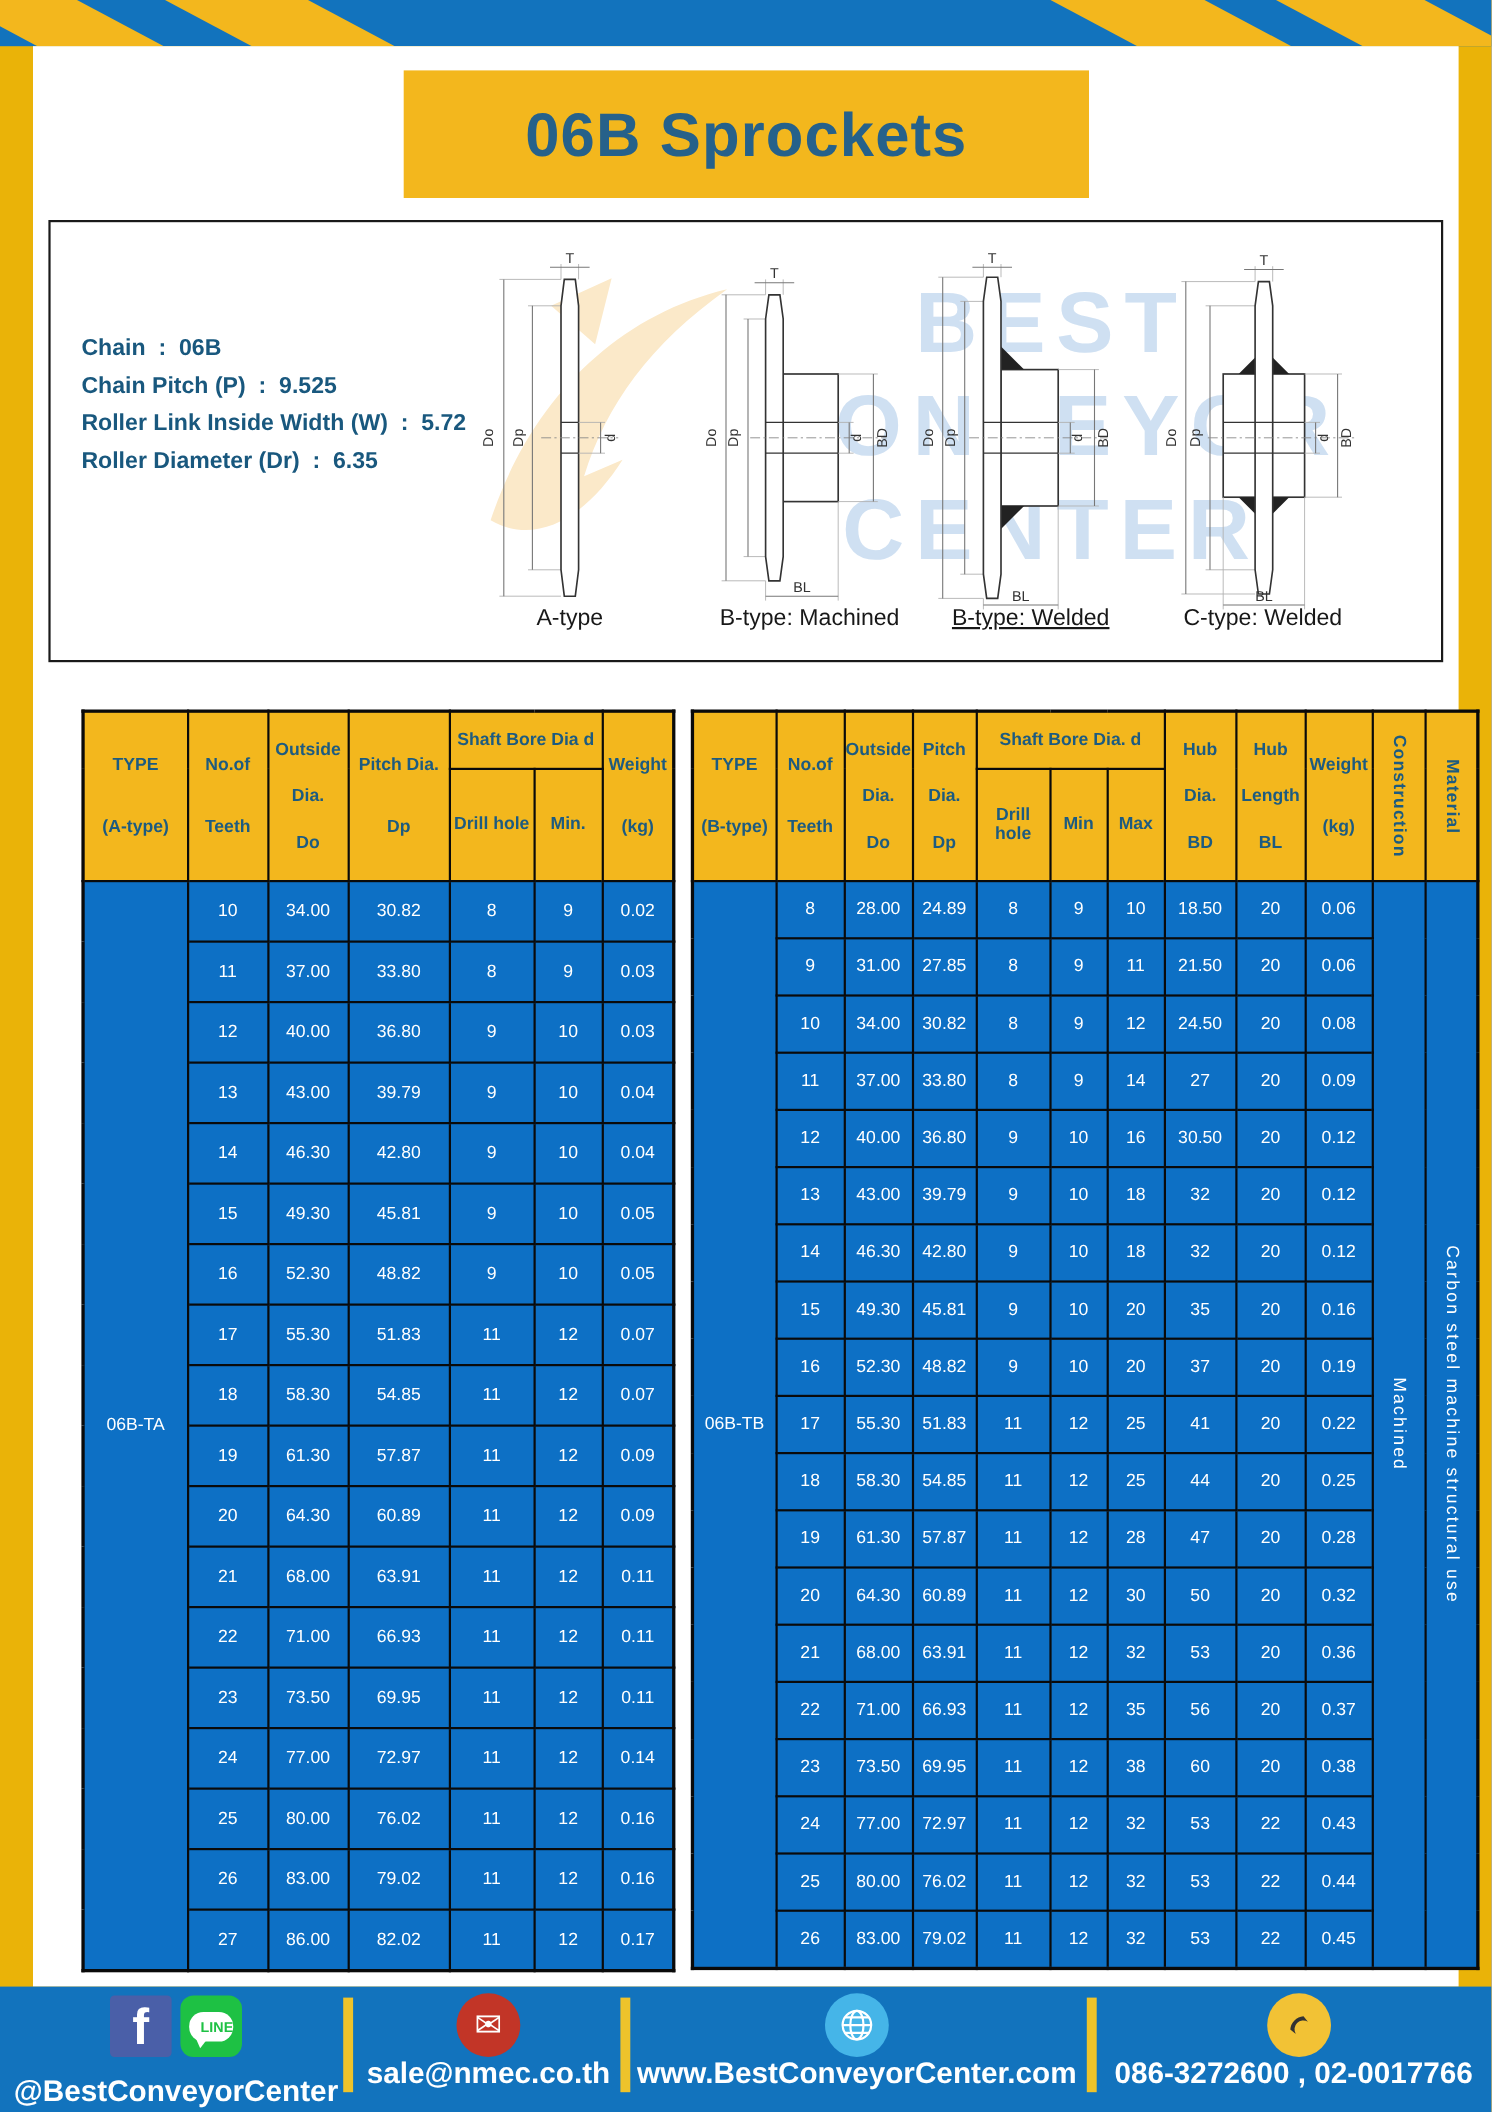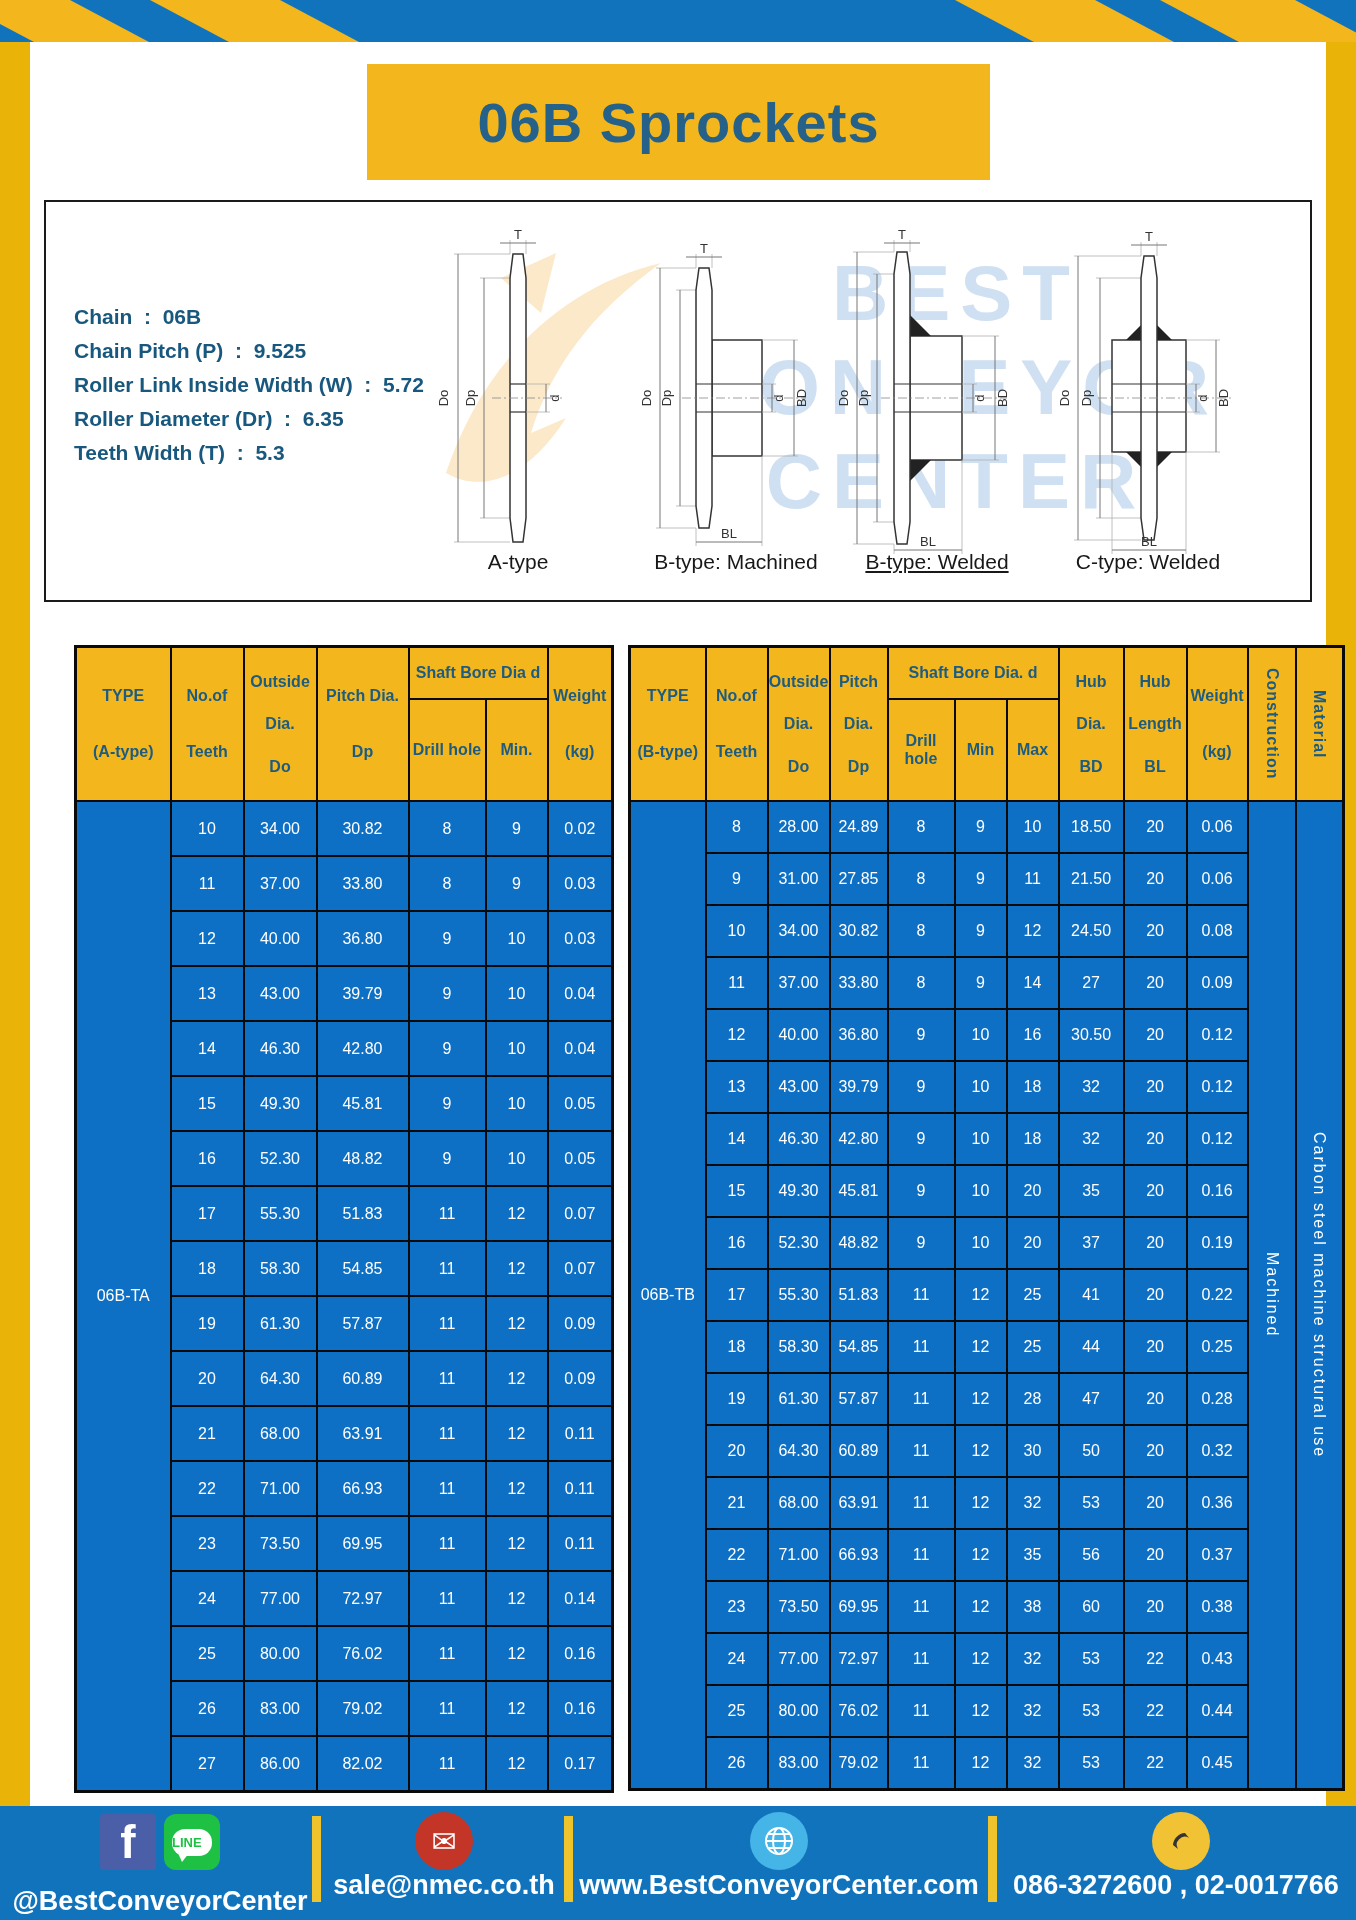--- a/index.html
+++ b/index.html
@@ -48,21 +48,21 @@
   #tableB thead tr:last-child th{height:100px;}
   .rs{height:154px;}
   
   .footer{position:absolute;left:0;top:1806px;width:1356px;height:114px;background:#1273bd;}
   .fdiv{position:absolute;top:10px;width:9px;height:86px;background:#eec32b;}
   .ftext{position:absolute;top:64px;font-size:27px;font-weight:bold;color:#ffffff;text-align:center;}
   .icon-sq{position:absolute;top:8px;width:56px;height:56px;display:flex;align-items:center;justify-content:center;}
   .fb{background:#4a5fa8;border-radius:4px;color:#fff;font-size:46px;font-weight:bold;line-height:56px;}
   .line-ic{background:#1ec144;border-radius:12px;position:relative;}
   .line-bubble{width:40px;height:27px;background:#fff;border-radius:13px;display:flex;align-items:center;
-               justify-content:flex-start;font-size:13px;font-weight:bold;color:#1ec144;position:relative;}
+               justify-content:flex-end;font-size:13px;font-weight:bold;color:#1ec144;position:relative;}
   .line-bubble:after{content:"";position:absolute;left:6px;bottom:-6px;width:0;height:0;
                border-left:4px solid transparent;border-right:7px solid transparent;border-top:9px solid #fff;}
   .icon-cir{position:absolute;top:6px;width:58px;height:58px;border-radius:50%;
             display:flex;align-items:center;justify-content:center;}
   .mail{background:#c23527;color:#fff;font-size:30px;}
 </style>
 </head>
 <body>
 
 <div id="root">
@@ -92,21 +92,20 @@
         <div>BEST</div>
         <div>CONVEYOR</div>
         <div>CENTER</div>
       </div>
 
       <div class="specs">
         <div class="spec-line">Chain  :  06B</div>
         <div class="spec-line">Chain Pitch (P)  :  9.525</div>
         <div class="spec-line">Roller Link Inside Width (W)  :  5.72</div>
         <div class="spec-line">Roller Diameter (Dr)  :  6.35</div>
-        <div class="spec-line">Teeth Width (T)  :  5.3</div>
       </div>
 
       <div class="draw" style="left:382px;">
         <svg width="180" height="330" viewBox="0 0 180 330">
           <line class="ext" x1="82" y1="26" x2="82" y2="12"></line>
             <line class="ext" x1="98" y1="26" x2="98" y2="12"></line>
           <line class="dim" x1="72" y1="15" x2="108" y2="15"></line>
           <text x="90" y="11" text-anchor="middle">T</text>
           <line class="ext" x1="82" y1="26" x2="26" y2="26"></line>
             <line class="ext" x1="82" y1="314" x2="26" y2="314"></line>

